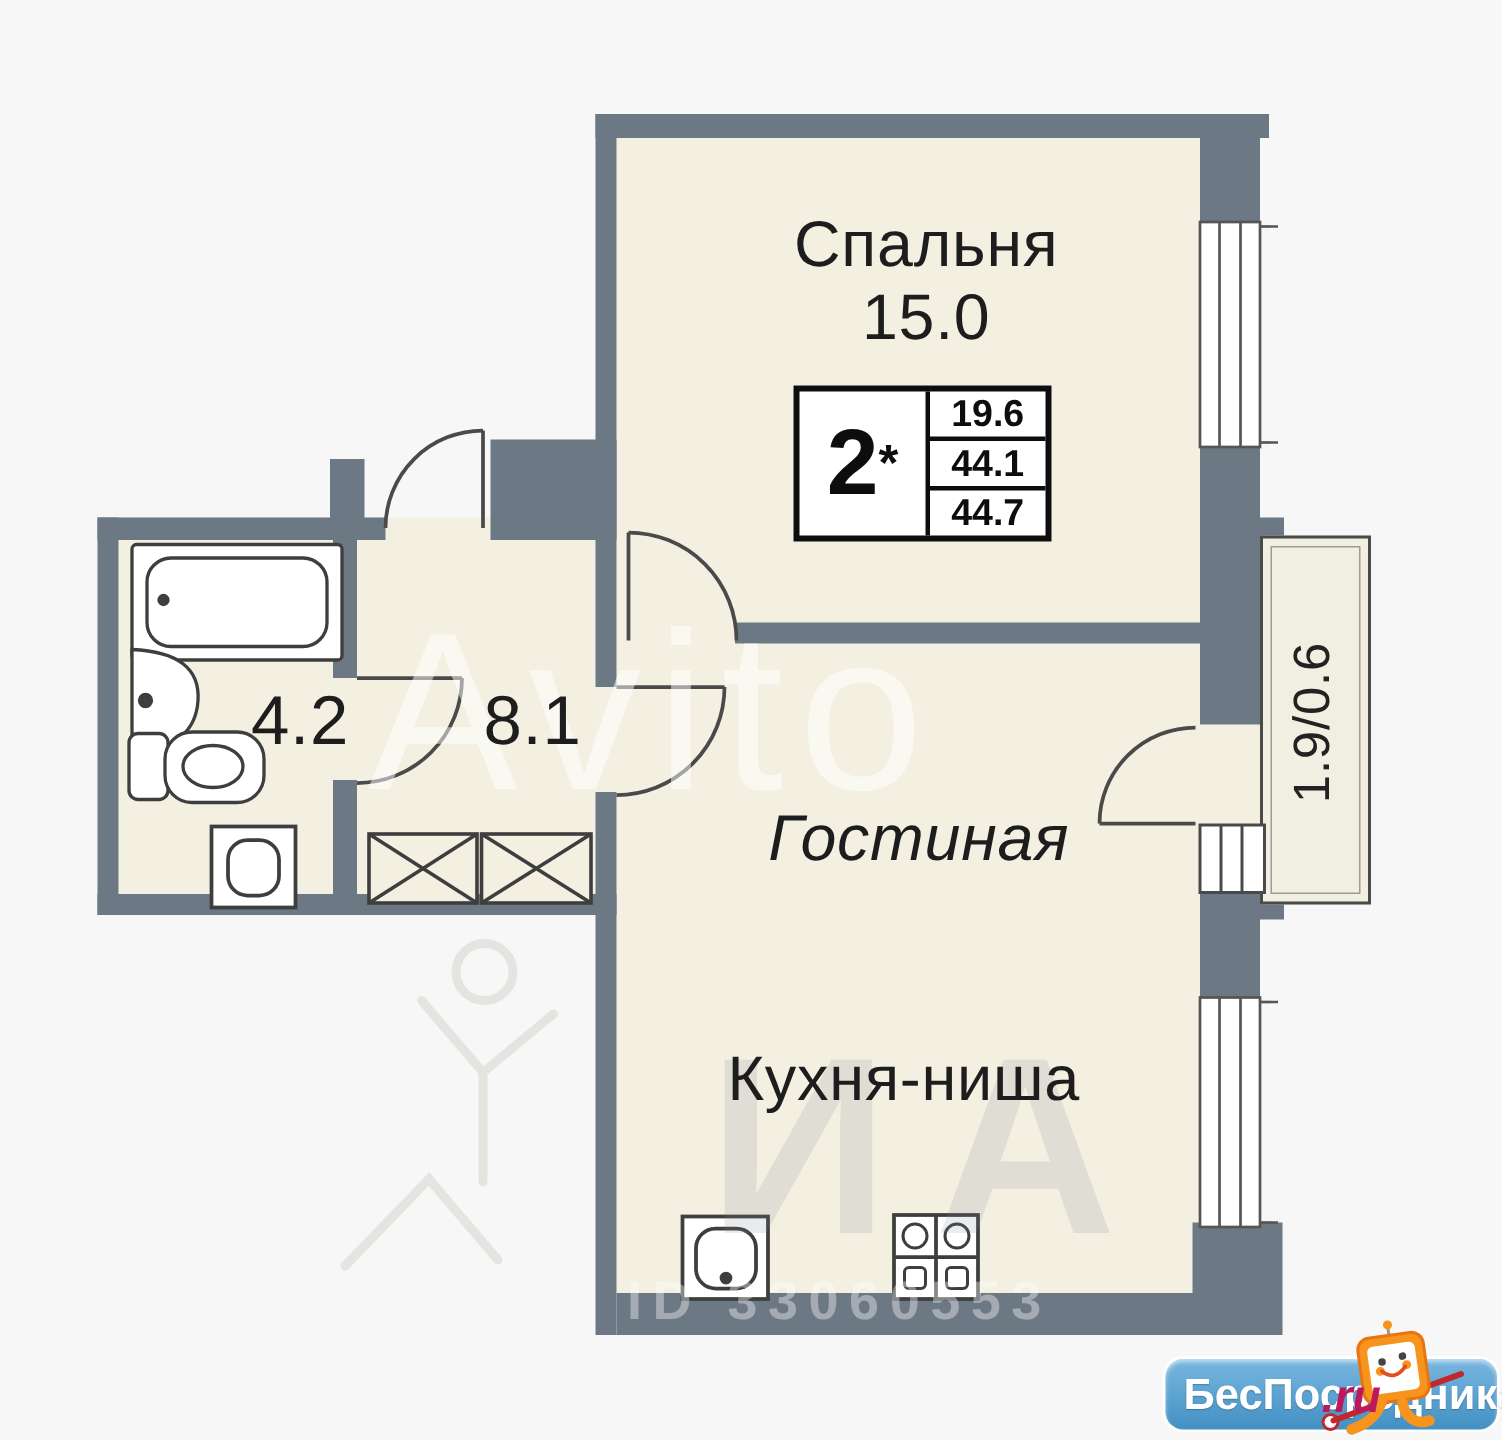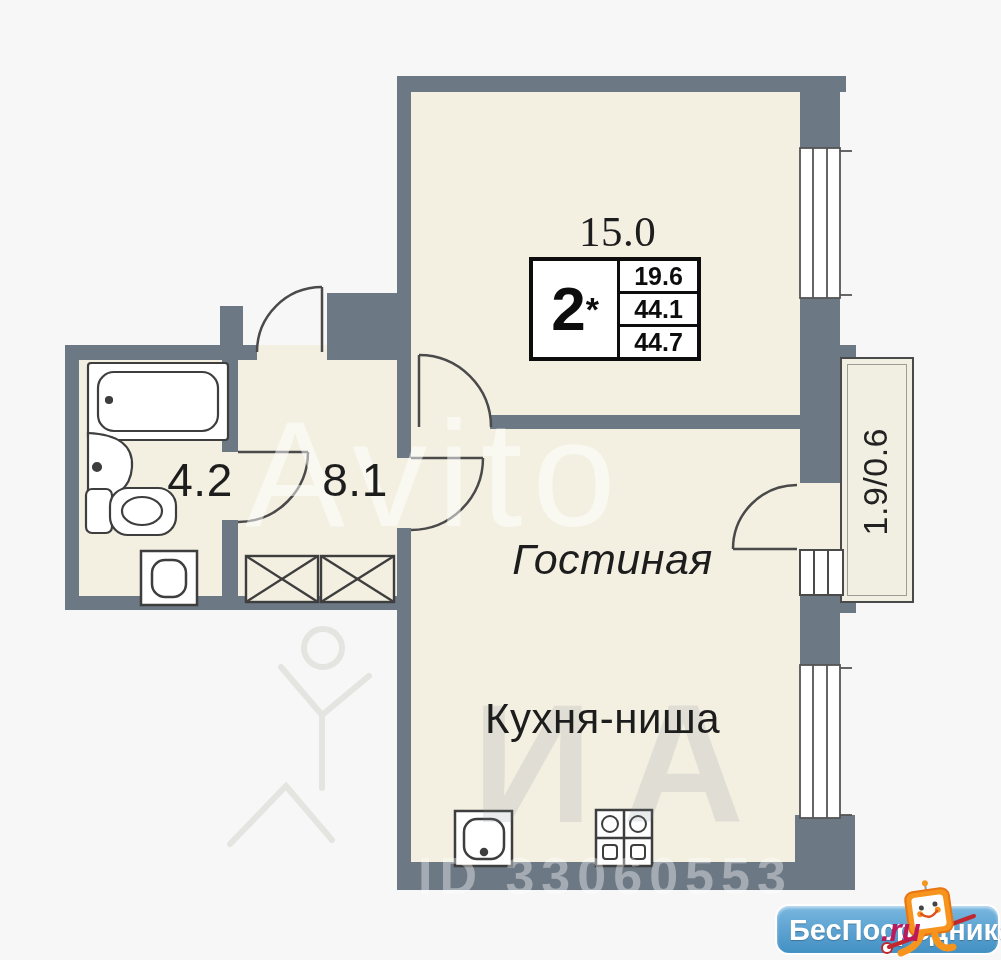--- a/index.html
+++ b/index.html
@@ -8,21 +8,21 @@
   .room{position:absolute;background:#f3f0e2;z-index:1;}
   .wall{position:absolute;background:#6d7885;z-index:2;}
   #fixtures{position:absolute;left:0;top:0;z-index:3;pointer-events:none;}
   .lbl{position:absolute;z-index:5;color:#1d1d1d;text-align:center;letter-spacing:.5px;line-height:1.1;}
   .lbl-name{font-size:43px;}
   .lbl-area{font-size:43px;}
   .lbl-small{font-size:46px;text-align:center;}
   .wm{position:absolute;z-index:4;pointer-events:none;white-space:nowrap;}
   #wm-brand{left:245px;top:388px;font-size:150px;font-weight:400;color:rgba(255,255,255,0.5);letter-spacing:10px;}
   #wm-letters{left:472px;top:668px;font-size:168px;font-weight:700;color:rgba(124,130,142,0.16);letter-spacing:30px;}
-  #wm-id{left:418px;top:846px;z-index:6;font-size:52px;font-weight:700;color:rgba(255,255,255,0.38);letter-spacing:7px;}
+  #wm-id{left:418px;top:846px;z-index:6;font-size:36px;font-weight:700;color:rgba(255,255,255,0.38);letter-spacing:7px;}
   #wm-figure{left:0;top:0;z-index:1;}
   
   #balcony{position:absolute;left:840px;top:357px;width:74px;height:246px;background:#f1eee2;border:2px solid #4a4a4a;box-sizing:border-box;z-index:2;}
   #balcony-inner{position:absolute;left:5px;top:5px;right:5px;bottom:5px;border:1.5px solid #55555588;}
   #balcony-label{position:absolute;left:-86px;top:104px;width:240px;text-align:center;transform:rotate(-90deg);font-size:34px;color:#222;z-index:5;}
   
   #info-box{position:absolute;left:529px;top:257px;width:172px;height:104px;background:#ffffff;border:4px solid #0d0d0d;box-sizing:border-box;display:flex;z-index:5;}
   #info-left{width:84px;display:flex;align-items:center;justify-content:center;border-right:3px solid #0d0d0d;}
   #info-num{font-size:62px;font-weight:700;color:#0d0d0d;line-height:1;}
   #info-star{font-size:34px;font-weight:700;color:#0d0d0d;vertical-align:14px;}
@@ -174,21 +174,22 @@
       <circle cx="638" cy="824" r="8" fill="none" stroke-width="2"></circle>
       <rect x="603" y="845" width="14" height="14" rx="3" fill="none" stroke-width="2"></rect>
       <rect x="631" y="845" width="14" height="14" rx="3" fill="none" stroke-width="2"></rect>
     </g>
   </svg>
 
   <div id="wm-brand" class="wm">Avito</div>
   <div id="wm-letters" class="wm">ИА</div>
   <div id="wm-id" class="wm">ID 33060553</div>
 
-  <div class="lbl lbl-area" style="left:430px;top:208px;width:375px;font-family:Liberation Serif, serif;">15.0</div>
+  <div class="lbl lbl-name" style="left:430px;top:140px;width:375px;">Спальня</div>
+  <div class="lbl lbl-area" style="left:430px;top:189px;width:375px;">15.0</div>
   <div class="lbl lbl-small" style="left:145px;top:455px;width:110px;">4.2</div>
   <div class="lbl lbl-small" style="left:300px;top:455px;width:110px;">8.1</div>
   <div class="lbl lbl-name" style="left:425px;top:536px;width:375px;font-style:italic;">Гостиная</div>
   <div class="lbl lbl-name" style="left:415px;top:696px;width:375px;font-size:42px;">Кухня-ниша</div>
 
   <div id="info-box">
     <div id="info-left">
       <span id="info-num">2</span>
         <span id="info-star">*</span>
     </div>

